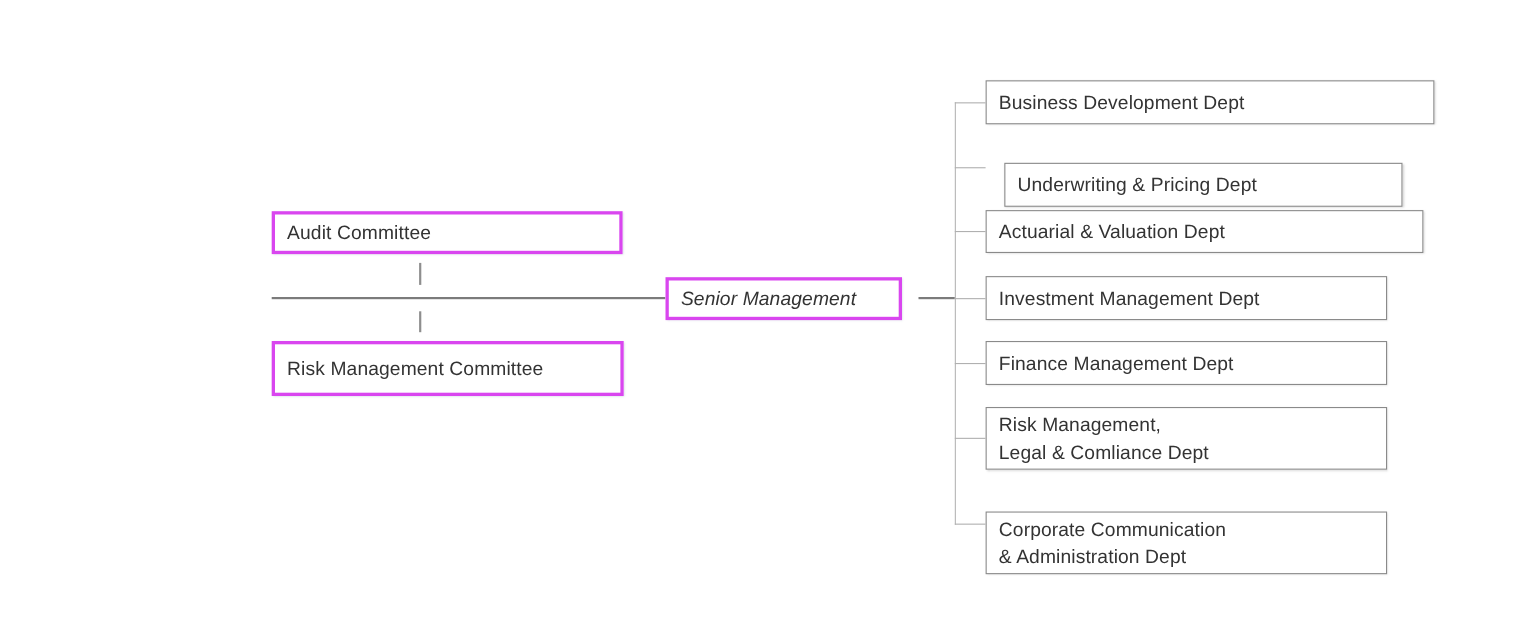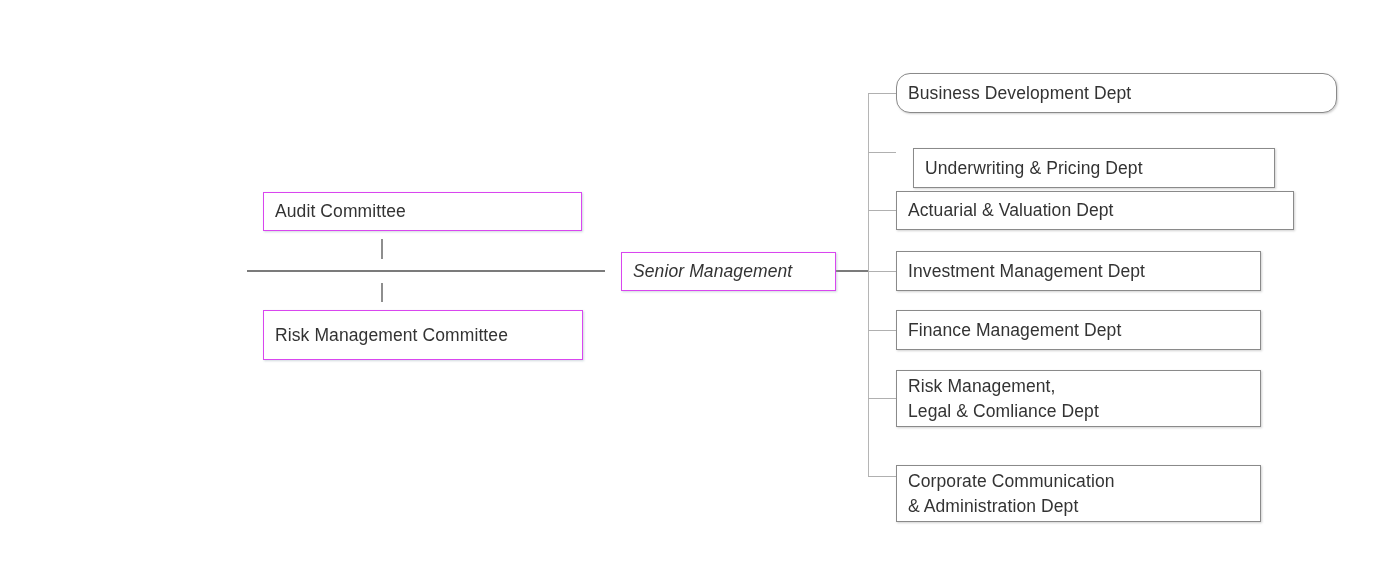--- a/index.html
+++ b/index.html
@@ -26,23 +26,22 @@
     align-items: center;
     padding-left: 11px;
     padding-right: 8px;
     font-size: 17.5px;
     line-height: 25px;
     color: #333333;
     letter-spacing: 0.1px;
     white-space: pre-line;
   }
   .node.blue {
-    border: 1px solid #d946ef;
+    border: 3px solid #d946ef;
     box-shadow: 1px 1px 2px rgba(150,170,185,0.45);
-    margin-left: 16px;
   }
   .node.gray {
     border: 1px solid #8a8a8a;
     box-shadow: 1px 1px 2px rgba(140,140,140,0.40);
   }
   .node .label {
     display: block;
   }
   .connector {
     position: absolute;
@@ -93,21 +92,21 @@
 
   <div class="node blue" id="node-riskcom" style="left: 247px; top: 310px; width: 320px; height: 50px;">
     <span class="label">Risk Management Committee</span>
   </div>
 
   <div class="node blue" id="node-senior" style="left: 605px; top: 252px; width: 215px; height: 39px; font-style: italic;">
     <span class="label">Senior Management</span>
   </div>
 
   <div id="departments-layer">
-      <div class="node gray" style="left: 896px; top: 73px; width: 441px; height: 40px; border-radius: 14px;"><span class="label">Business Development Dept</span></div>
+      <div class="node gray" style="left: 896px; top: 73px; width: 408px; height: 40px;"><span class="label">Business Development Dept</span></div>
       <div class="node gray" style="left: 896px; top: 148px; width: 362px; height: 40px; margin-left: 17px;"><span class="label">Underwriting &amp; Pricing Dept</span></div>
       <div class="node gray" style="left: 896px; top: 191px; width: 398px; height: 39px;"><span class="label">Actuarial &amp; Valuation Dept</span></div>
       <div class="node gray" style="left: 896px; top: 251px; width: 365px; height: 40px; align-items: center;"><span class="label">Investment Management Dept</span></div>
       <div class="node gray" style="left: 896px; top: 310px; width: 365px; height: 40px;"><span class="label">Finance Management Dept</span></div>
       <div class="node gray" style="left: 896px; top: 370px; width: 365px; height: 57px;"><span class="label">Risk Management,
  Legal &amp; Comliance Dept</span></div>
       <div class="node gray" style="left: 896px; top: 465px; width: 365px; height: 57px;"><span class="label">Corporate Communication
  &amp; Administration Dept</span></div>
     </div>
 

